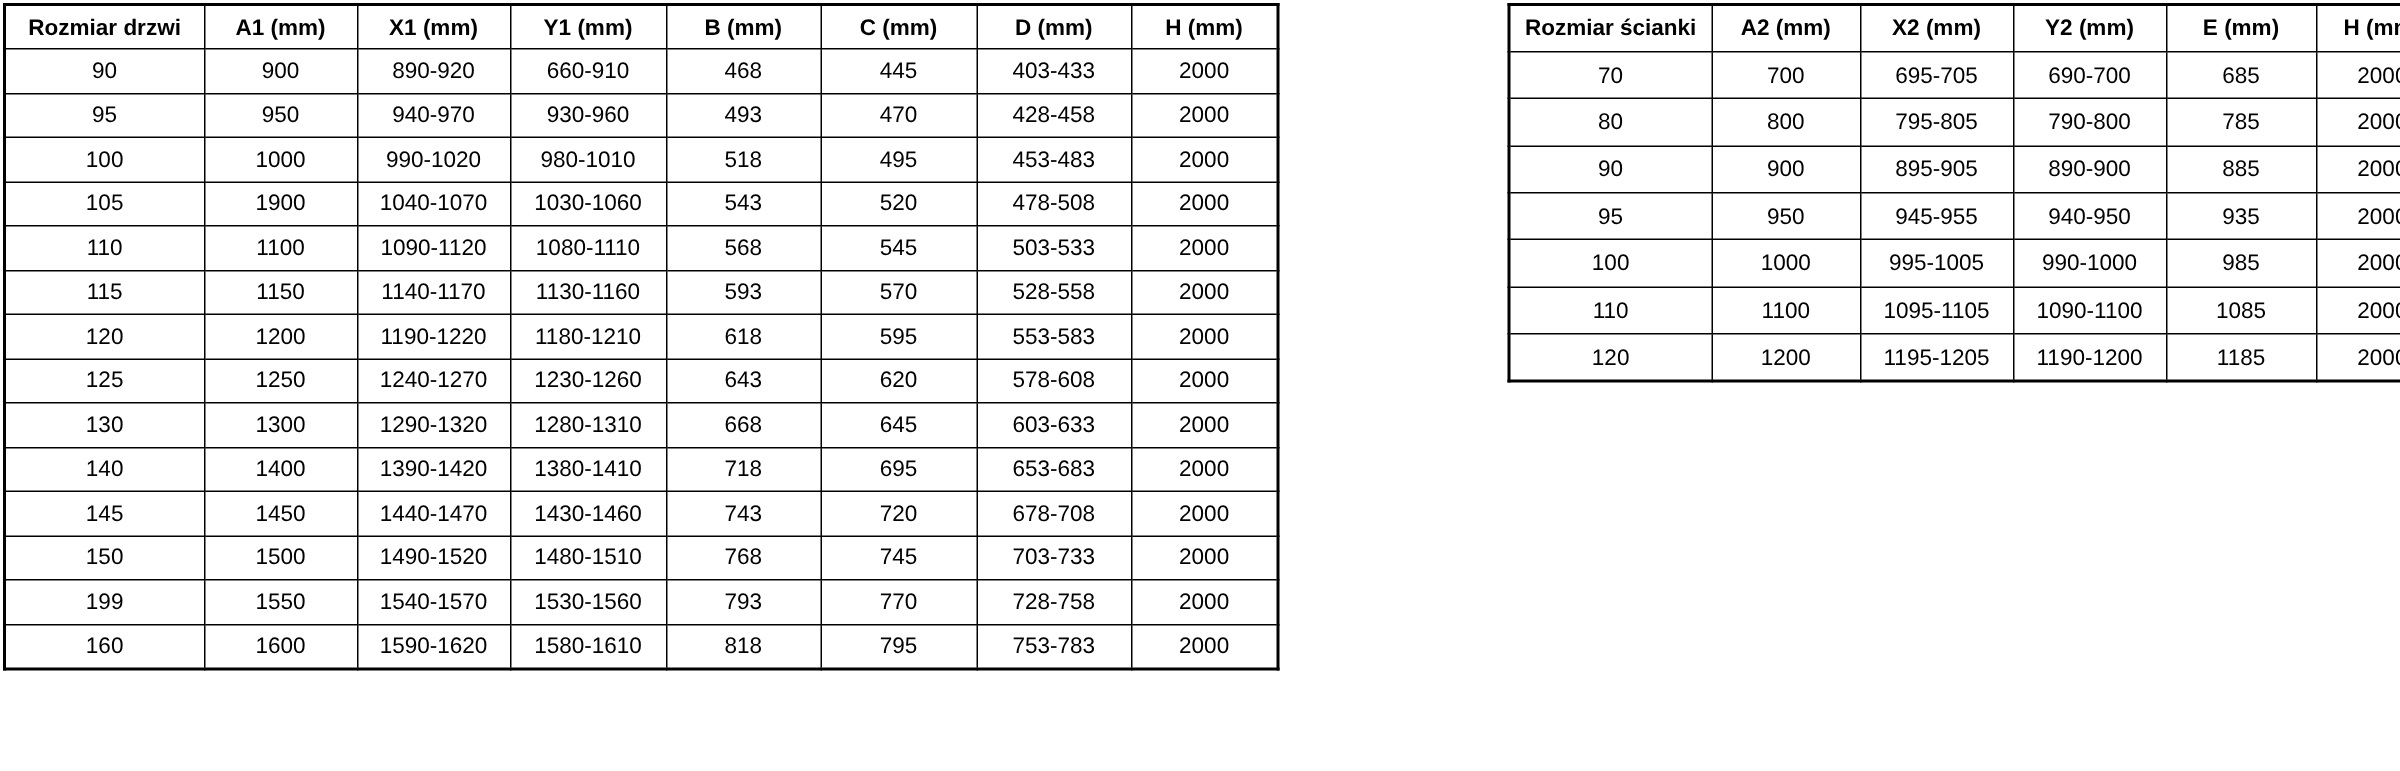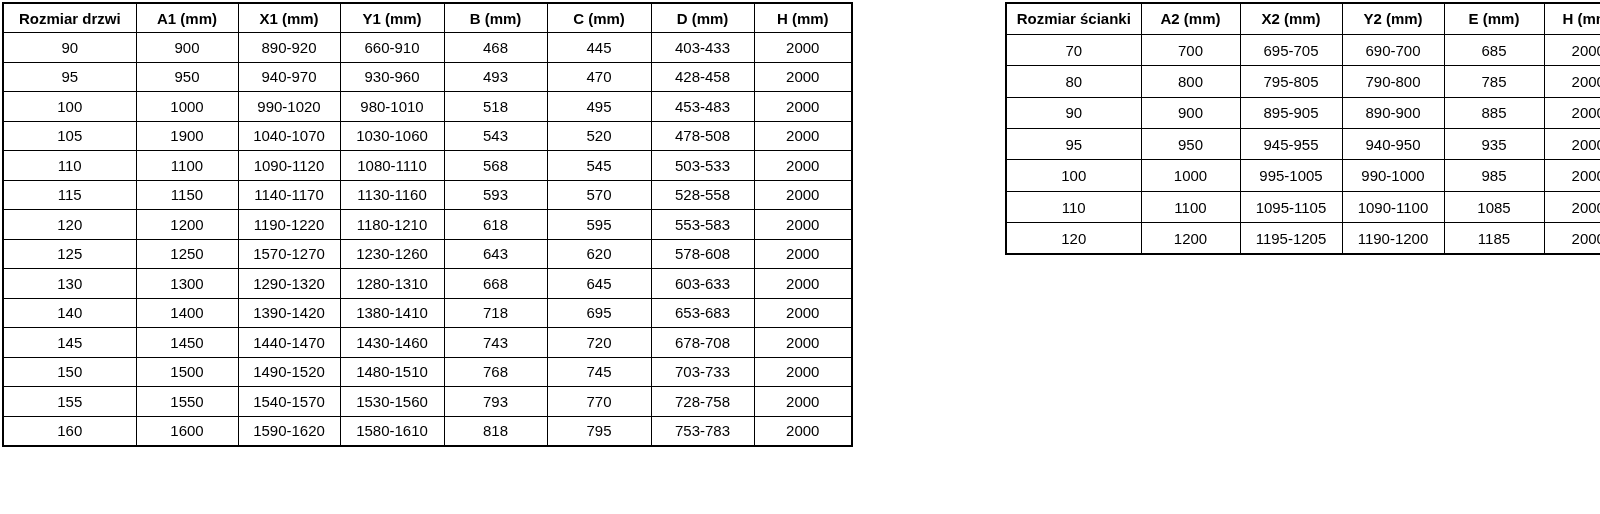--- a/index.html
+++ b/index.html
@@ -146,21 +146,21 @@
           <td>1190-1220</td>
           <td>1180-1210</td>
           <td>618</td>
           <td>595</td>
           <td>553-583</td>
           <td>2000</td>
         </tr>
         <tr>
           <td>125</td>
           <td>1250</td>
-          <td>1570-1270</td>
+          <td>1240-1270</td>
           <td>1230-1260</td>
           <td>643</td>
           <td>620</td>
           <td>578-608</td>
           <td>2000</td>
         </tr>
         <tr>
           <td>130</td>
           <td>1300</td>
           <td>1290-1320</td>
@@ -194,21 +194,21 @@
           <td>150</td>
           <td>1500</td>
           <td>1490-1520</td>
           <td>1480-1510</td>
           <td>768</td>
           <td>745</td>
           <td>703-733</td>
           <td>2000</td>
         </tr>
         <tr>
-          <td>155</td>
+          <td>199</td>
           <td>1550</td>
           <td>1540-1570</td>
           <td>1530-1560</td>
           <td>793</td>
           <td>770</td>
           <td>728-758</td>
           <td>2000</td>
         </tr>
         <tr>
           <td>160</td>

